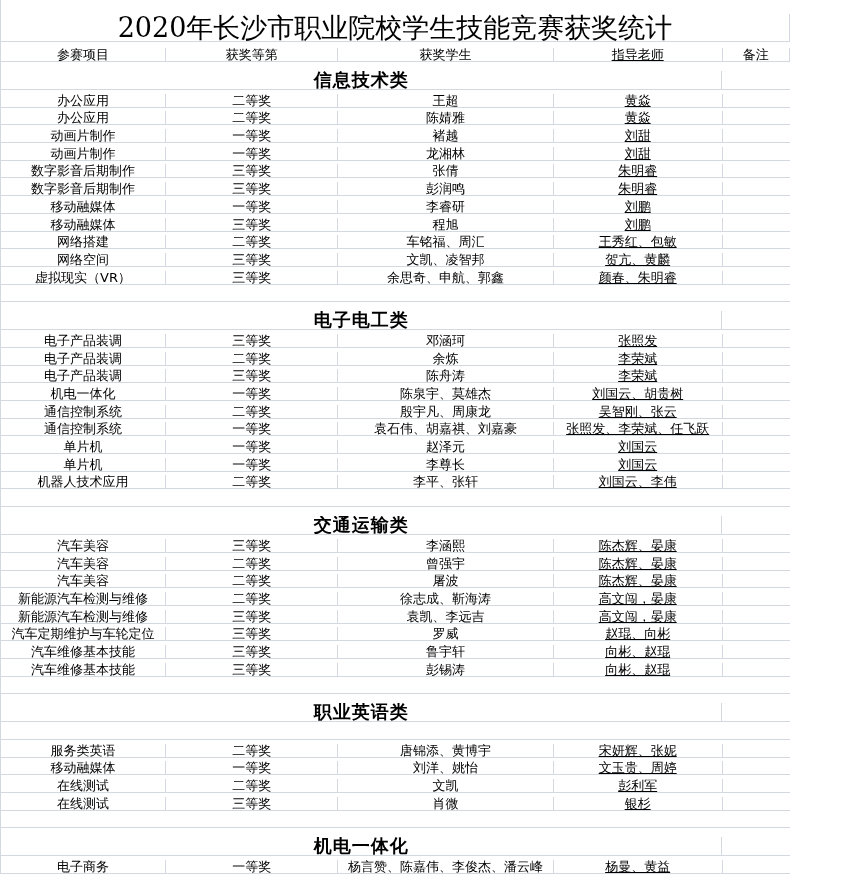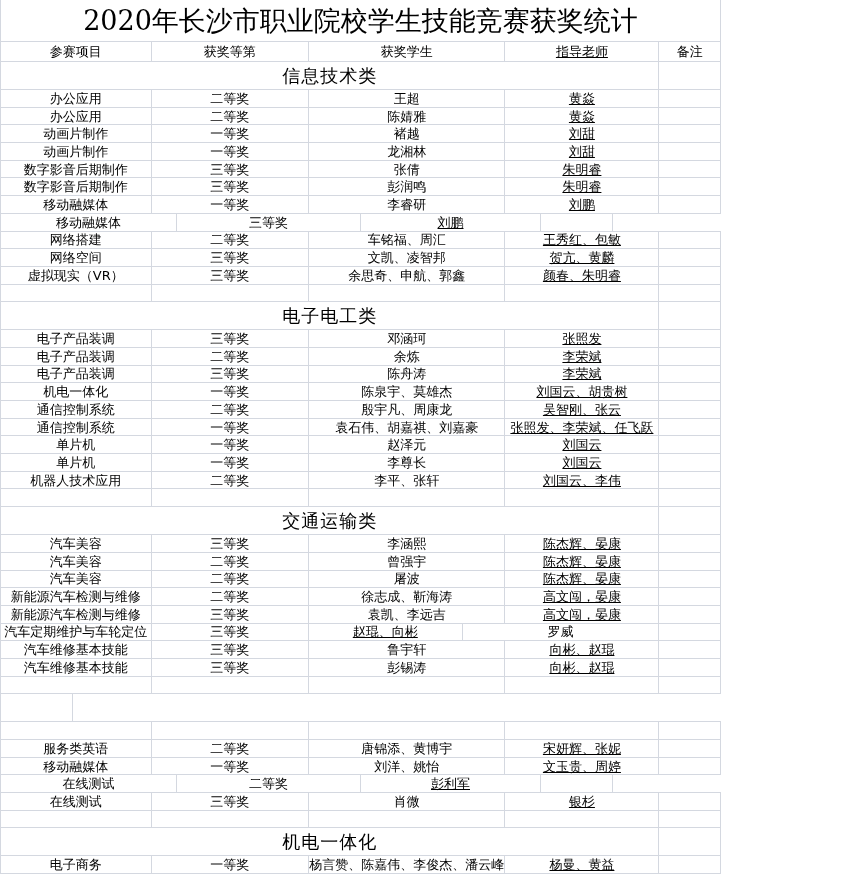--- a/index.html
+++ b/index.html
@@ -1,33 +1,33 @@
 <!DOCTYPE html>
 <html><head>
 <meta charset="utf-8">
 <style>
   html, body { margin: 0; padding: 0; background: #ffffff; }
   body { width: 845px; height: 874px; overflow: hidden; position: relative;
          font-family: "DejaVu Sans", "Liberation Sans", sans-serif; color: #000; }
   .sheet { position: absolute; left: 0; top: 0; width: 842px; border-left: 1px solid #d4d8e0; }
-  .row { display: flex; width: 720px; box-sizing: border-box; border-bottom: 1px solid #d4d8e0; }
+  .row { display: flex; width: 789px; box-sizing: border-box; border-bottom: 1px solid #d4d8e0; align-items: flex-end; }
   .cell { box-sizing: border-box; border-right: 1px solid #d4d8e0; text-align: center;
           white-space: nowrap; overflow: hidden; display: flex; align-items: center; justify-content: center;
           font-size: 13px; line-height: 1; }
   .c1 { width: 176px; }
   .c2 { width: 184px; }
   .c3 { width: 230px; }
   .c4 { width: 180px; text-decoration: underline; }
   .c5 { width: 72px; }
   .title-row { height: 42px; }
   .title-cell { width: 842px; font-family: "DejaVu Serif", "Liberation Serif", serif; font-size: 27px; letter-spacing: 0px; }
   .header-row { height: 20px; }
   .header-row .cell { font-size: 13px; }
   .section-row { height: 28px; }
-  .section-cell { width: 770px; font-size: 18px; font-weight: normal; letter-spacing: 1px; }
+  .section-cell { width: 770px; font-size: 18px; font-weight: bold; letter-spacing: 1px; }
   .data-row { height: 17.7px; }
   .blank-row { height: 17.7px; }
 </style>
 </head>
 <body>
 
 <div class="sheet">
   <div class="row title-row">
     <div class="cell title-cell">2020年长沙市职业院校学生技能竞赛获奖统计</div>
   </div>
@@ -88,20 +88,21 @@
       <div class="row data-row">
         <div class="cell c1">移动融媒体</div>
         <div class="cell c2">一等奖</div>
         <div class="cell c3">李睿研</div>
         <div class="cell c4">刘鹏</div>
         <div class="cell c5"></div>
       </div>
       <div class="row data-row">
         <div class="cell c1">移动融媒体</div>
         <div class="cell c2">三等奖</div>
+        <div class="cell c3">程旭</div>
         <div class="cell c4">刘鹏</div>
         <div class="cell c5"></div>
       </div>
       <div class="row data-row">
         <div class="cell c1">网络搭建</div>
         <div class="cell c2">二等奖</div>
         <div class="cell c3">车铭福、周汇</div>
         <div class="cell c4">王秀红、包敏</div>
         <div class="cell c5"></div>
       </div>
@@ -235,22 +236,22 @@
       <div class="row data-row">
         <div class="cell c1">新能源汽车检测与维修</div>
         <div class="cell c2">三等奖</div>
         <div class="cell c3">袁凯、李远吉</div>
         <div class="cell c4">高文闯，晏康</div>
         <div class="cell c5"></div>
       </div>
       <div class="row data-row">
         <div class="cell c1">汽车定期维护与车轮定位</div>
         <div class="cell c2">三等奖</div>
+        <div class="cell c3">罗威</div>
         <div class="cell c4">赵琨、向彬</div>
-        <div class="cell c3">罗威</div>
         <div class="cell c5"></div>
       </div>
       <div class="row data-row">
         <div class="cell c1">汽车维修基本技能</div>
         <div class="cell c2">三等奖</div>
         <div class="cell c3">鲁宇轩</div>
         <div class="cell c4">向彬、赵琨</div>
         <div class="cell c5"></div>
       </div>
       <div class="row data-row">
@@ -261,20 +262,21 @@
         <div class="cell c5"></div>
       </div>
       <div class="row blank-row">
         <div class="cell c1"></div>
         <div class="cell c2"></div>
         <div class="cell c3"></div>
         <div class="cell c4"></div>
         <div class="cell c5"></div>
       </div>
       <div class="row section-row">
+        <div class="cell section-cell">职业英语类</div>
         <div class="cell c5"></div>
       </div>
       <div class="row blank-row">
         <div class="cell c1"></div>
         <div class="cell c2"></div>
         <div class="cell c3"></div>
         <div class="cell c4"></div>
         <div class="cell c5"></div>
       </div>
       <div class="row data-row">
@@ -287,20 +289,21 @@
       <div class="row data-row">
         <div class="cell c1">移动融媒体</div>
         <div class="cell c2">一等奖</div>
         <div class="cell c3">刘洋、姚怡</div>
         <div class="cell c4">文玉贵、周婷</div>
         <div class="cell c5"></div>
       </div>
       <div class="row data-row">
         <div class="cell c1">在线测试</div>
         <div class="cell c2">二等奖</div>
+        <div class="cell c3">文凯</div>
         <div class="cell c4">彭利军</div>
         <div class="cell c5"></div>
       </div>
       <div class="row data-row">
         <div class="cell c1">在线测试</div>
         <div class="cell c2">三等奖</div>
         <div class="cell c3">肖微</div>
         <div class="cell c4">银杉</div>
         <div class="cell c5"></div>
       </div>

